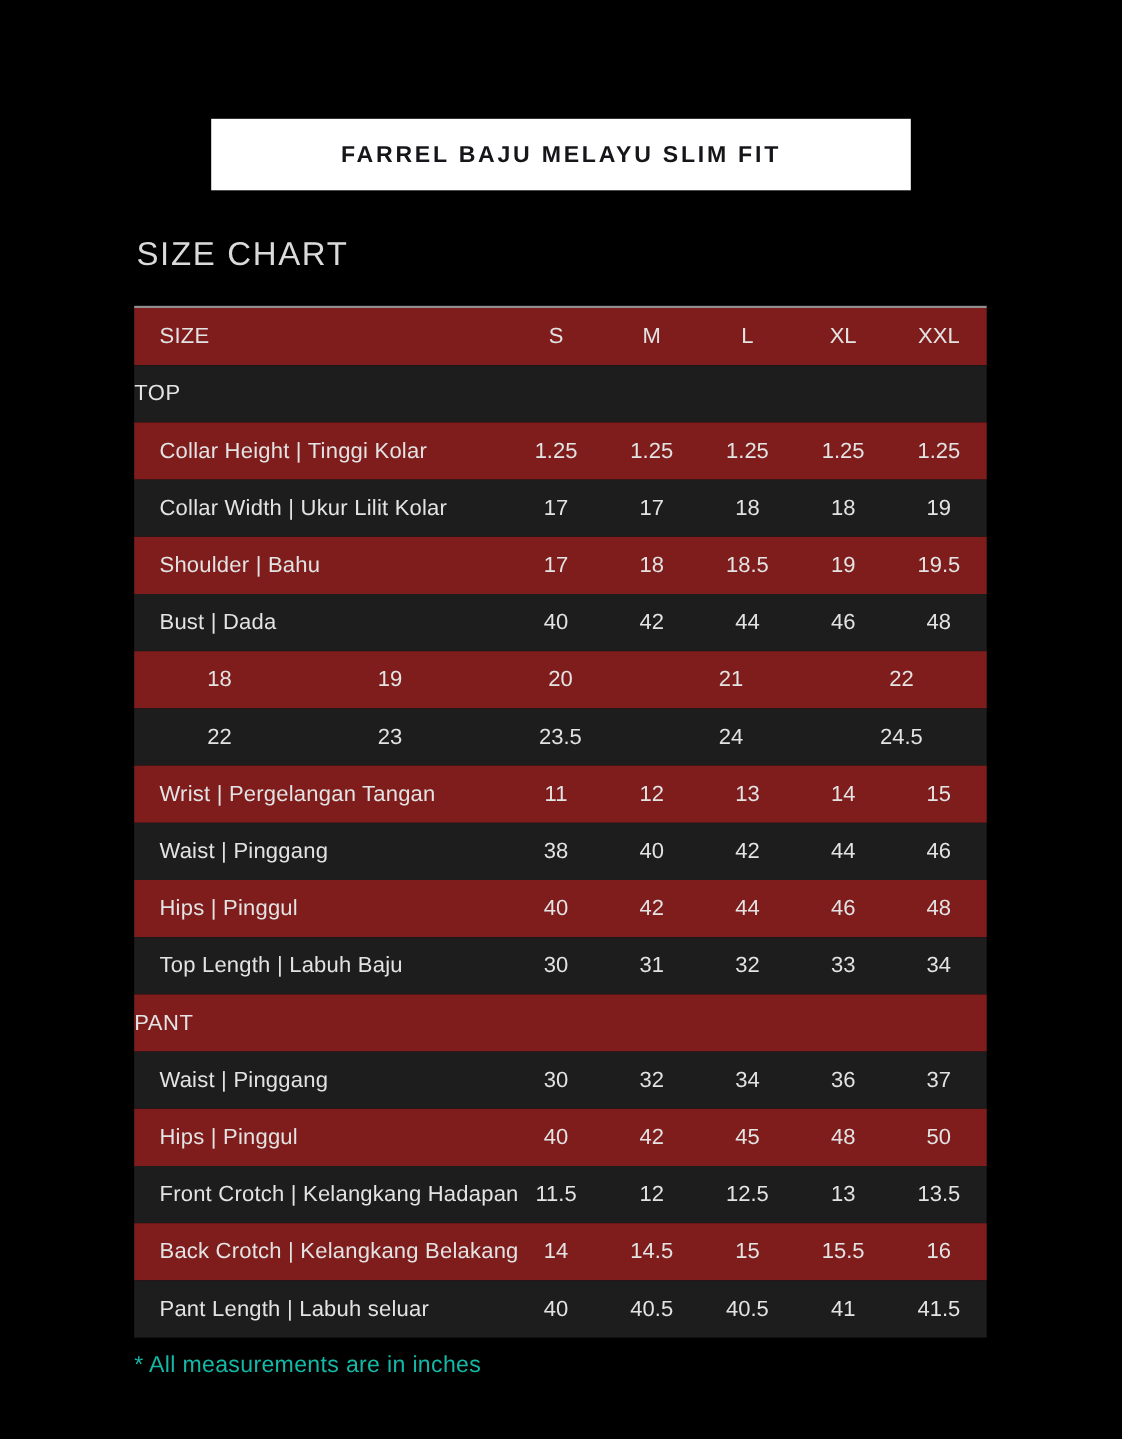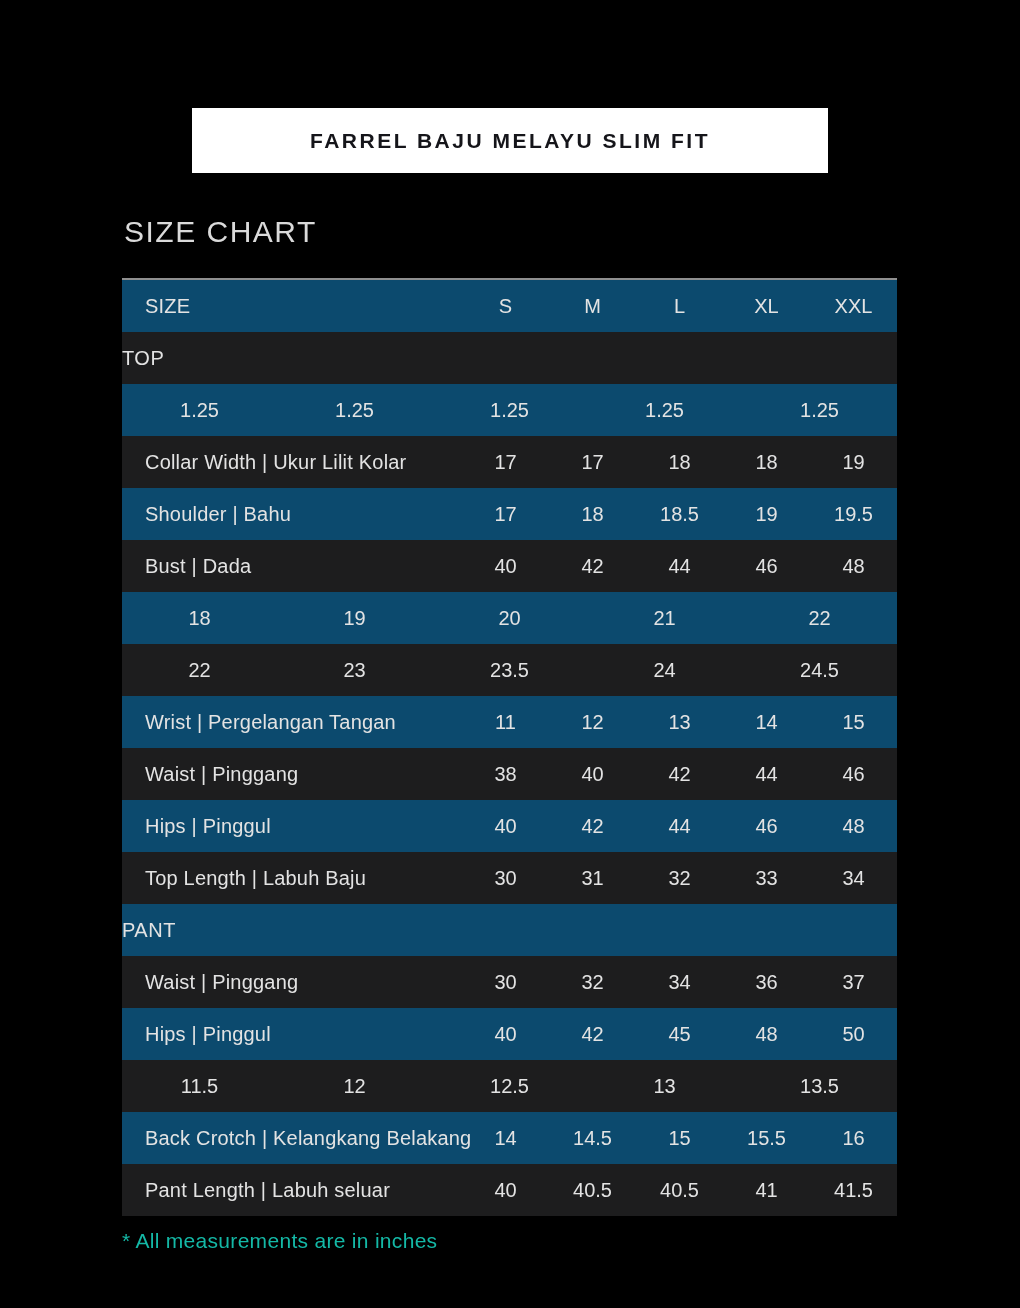--- a/index.html
+++ b/index.html
@@ -40,21 +40,21 @@
     width: 775px;
     margin: 33px 0 0 122px;
     border-top: 2px solid #8f8f8f;
   }
   .row {
     display: flex;
     height: 52px;
     align-items: center;
     color: #e3e3e3;
     font-size: 20px;
-    background: #0c4a6e;
+    background: #7f1d1d;
   }
   .row.stripe {
     background: #1d1d1e;
   }
   .cell-label {
     width: 340px;
     padding-left: 23px;
     box-sizing: border-box;
     letter-spacing: 0.2px;
     white-space: nowrap;
@@ -90,20 +90,21 @@
       <div class="cell-val">S</div>
       <div class="cell-val">M</div>
       <div class="cell-val">L</div>
       <div class="cell-val">XL</div>
       <div class="cell-val">XXL</div>
     </div>
     <div class="row stripe section-row">
       <div>TOP</div>
     </div>
     <div class="row data-row">
+      <div class="cell-label">Collar Height | Tinggi Kolar</div>
       <div class="cell-val">1.25</div>
       <div class="cell-val">1.25</div>
       <div class="cell-val">1.25</div>
       <div class="cell-val">1.25</div>
       <div class="cell-val">1.25</div>
     </div>
     <div class="row stripe data-row">
       <div class="cell-label">Collar Width | Ukur Lilit Kolar</div>
       <div class="cell-val">17</div>
       <div class="cell-val">17</div>
@@ -186,20 +187,21 @@
     </div>
     <div class="row data-row">
       <div class="cell-label">Hips | Pinggul</div>
       <div class="cell-val">40</div>
       <div class="cell-val">42</div>
       <div class="cell-val">45</div>
       <div class="cell-val">48</div>
       <div class="cell-val">50</div>
     </div>
     <div class="row stripe data-row">
+      <div class="cell-label">Front Crotch | Kelangkang Hadapan</div>
       <div class="cell-val">11.5</div>
       <div class="cell-val">12</div>
       <div class="cell-val">12.5</div>
       <div class="cell-val">13</div>
       <div class="cell-val">13.5</div>
     </div>
     <div class="row data-row">
       <div class="cell-label">Back Crotch | Kelangkang Belakang</div>
       <div class="cell-val">14</div>
       <div class="cell-val">14.5</div>

